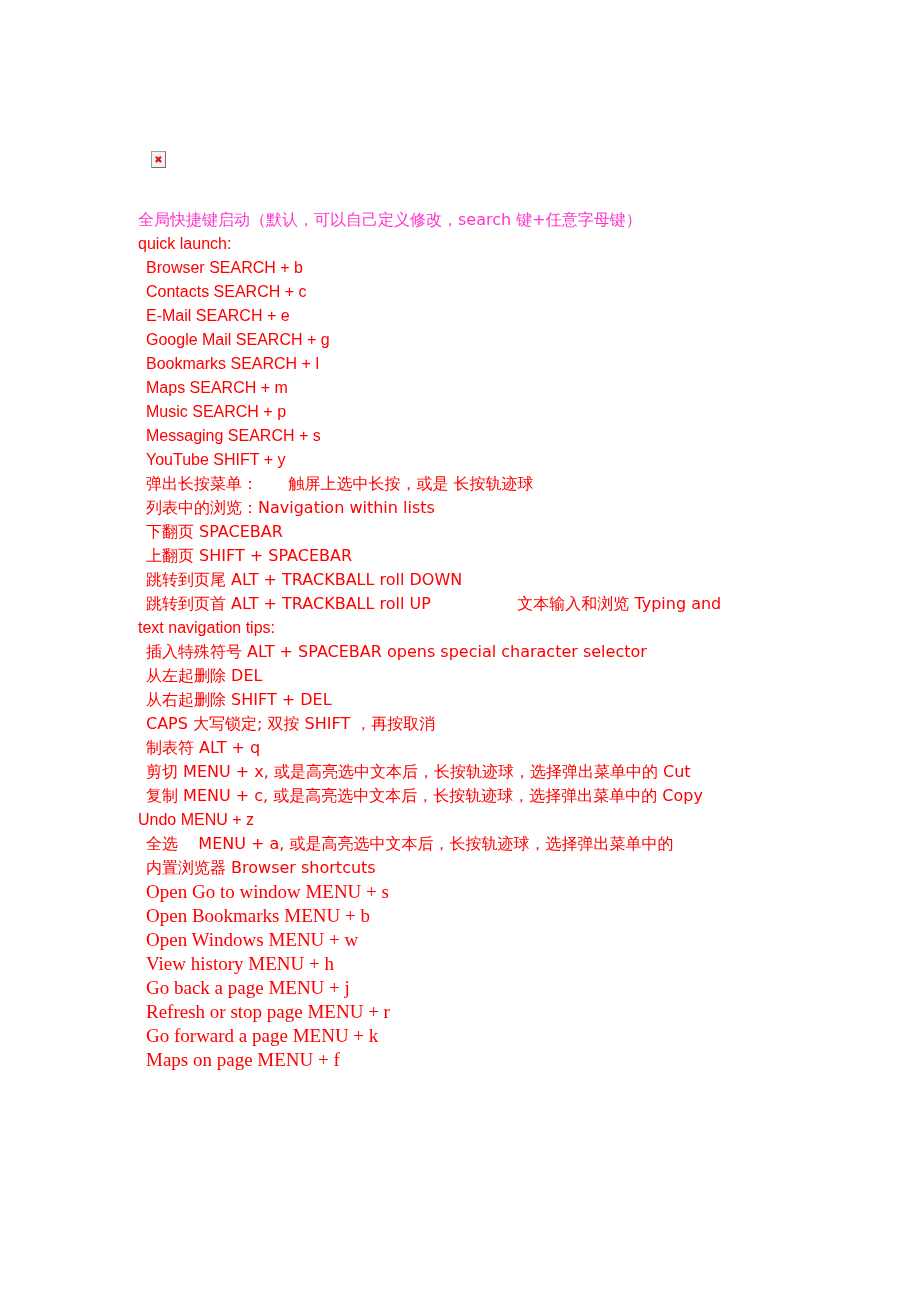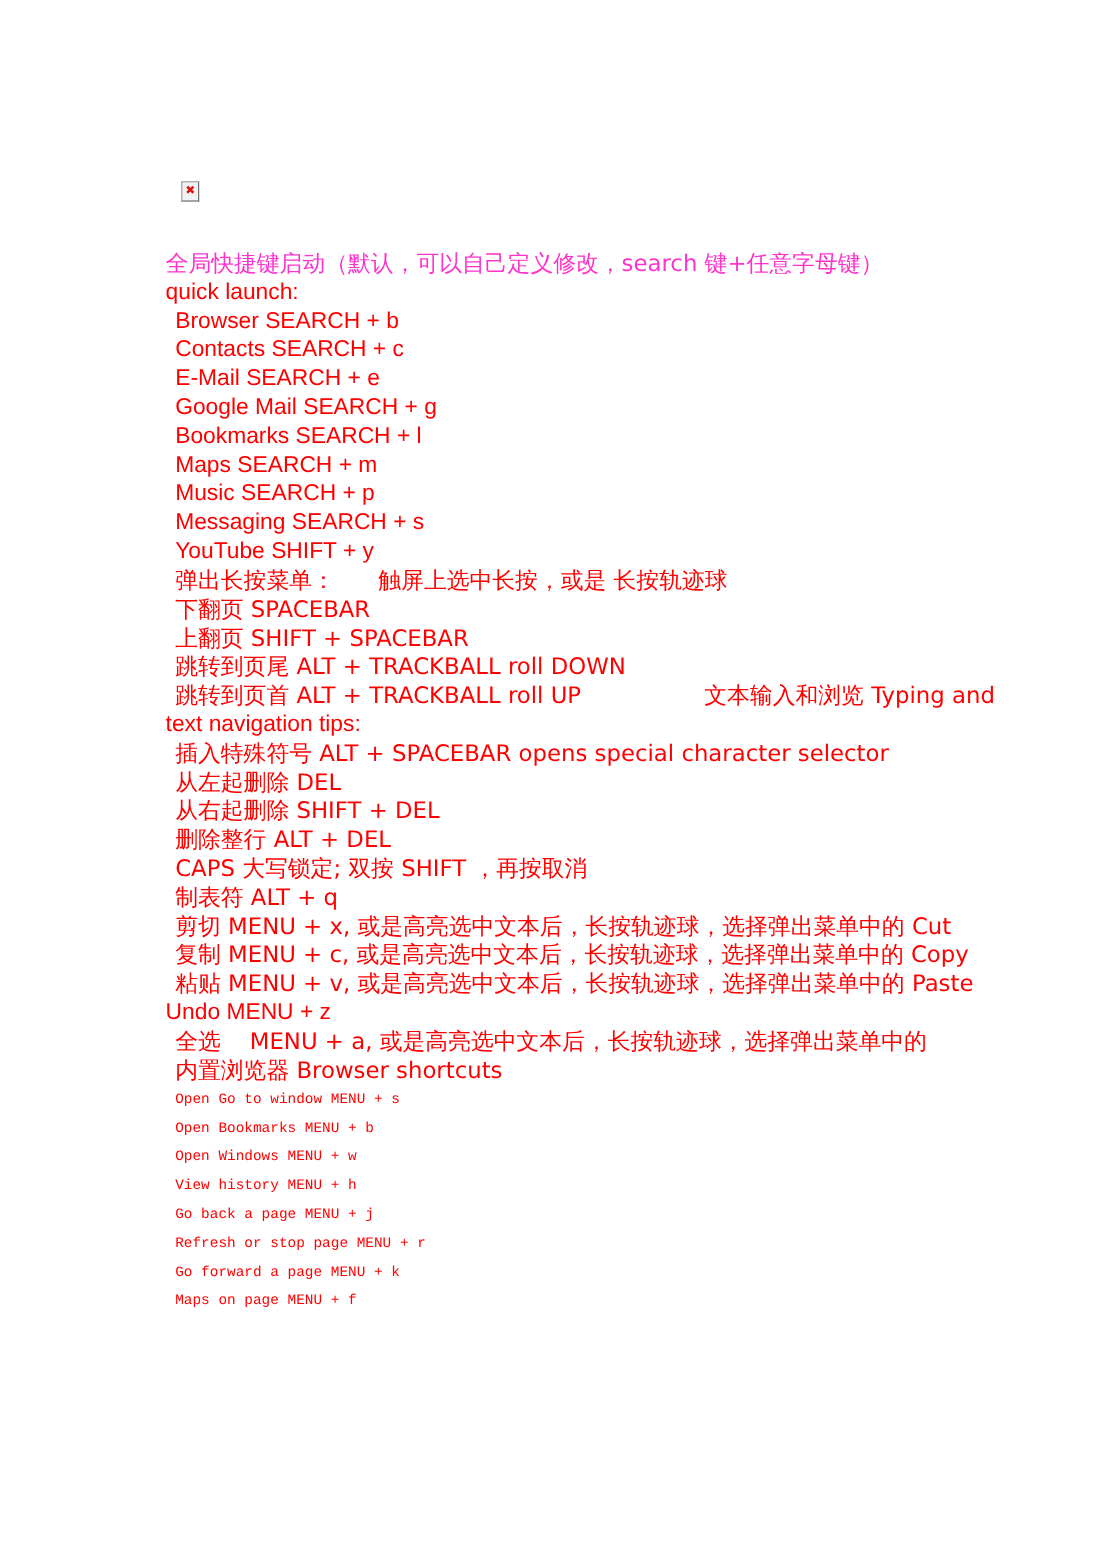--- a/index.html
+++ b/index.html
@@ -51,21 +51,21 @@
 
   
   .text-body {
     position: absolute;
     left: 138px;
     top: 208px;
     width: 700px;
   }
 
   .line {
-    font-size: 19px;
+    font-size: 16px;
     line-height: 24px;
     color: #ff0000;
     white-space: pre;
     font-family: "Liberation Sans", sans-serif;
     letter-spacing: 0px;
   }
 
   
   .line.cjk {
     font-family: "DejaVu Sans", "Liberation Sans", sans-serif;
@@ -74,22 +74,22 @@
   .line.indent {
     padding-left: 8px;
   }
 
   .line.magenta {
     color: #ff33cc;
   }
 
   
   .line.wide {
-    font-family: Liberation Mono, monospace;
-    font-size: 12px;
+    font-family: Liberation Serif, serif;
+    font-size: 19px;
     line-height: 24px;
   }
 </style>
 </head>
 <body>
 
 <div id="page">
 
   <div class="broken-image">
     <span class="x-glyph">✖</span>
@@ -105,37 +105,36 @@
     <div class="line indent">Contacts SEARCH + c</div>
     <div class="line indent">E-Mail SEARCH + e</div>
     <div class="line indent">Google Mail SEARCH + g</div>
     <div class="line indent">Bookmarks SEARCH + l</div>
     <div class="line indent">Maps SEARCH + m</div>
     <div class="line indent">Music SEARCH + p</div>
     <div class="line indent">Messaging SEARCH + s</div>
     <div class="line indent">YouTube SHIFT + y</div>
 
     <div class="line cjk indent">弹出长按菜单：      触屏上选中长按，或是 长按轨迹球</div>
+    <div class="line cjk indent">列表中的浏览：Navigation within lists</div>
 
     <div class="line cjk indent">下翻页 SPACEBAR</div>
     <div class="line cjk indent">上翻页 SHIFT + SPACEBAR</div>
     <div class="line cjk indent">跳转到页尾 ALT + TRACKBALL roll DOWN</div>
 
     <div class="line cjk indent">跳转到页首 ALT + TRACKBALL roll UP                 文本输入和浏览 Typing and</div>
     <div class="line">text navigation tips:</div>
 
     <div class="line cjk indent">插入特殊符号 ALT + SPACEBAR opens special character selector</div>
     <div class="line cjk indent">从左起删除 DEL</div>
     <div class="line cjk indent">从右起删除 SHIFT + DEL</div>
-    <div class="line cjk indent">删除整行 ALT + DEL</div>
     <div class="line cjk indent">CAPS 大写锁定; 双按 SHIFT ，再按取消</div>
     <div class="line cjk indent">制表符 ALT + q</div>
     <div class="line cjk indent">剪切 MENU + x, 或是高亮选中文本后，长按轨迹球，选择弹出菜单中的 Cut</div>
     <div class="line cjk indent">复制 MENU + c, 或是高亮选中文本后，长按轨迹球，选择弹出菜单中的 Copy</div>
-    <div class="line cjk indent">粘贴 MENU + v, 或是高亮选中文本后，长按轨迹球，选择弹出菜单中的 Paste</div>
 
     <div class="line">Undo MENU + z</div>
     <div class="line cjk indent">全选    MENU + a, 或是高亮选中文本后，长按轨迹球，选择弹出菜单中的</div>
     <div class="line cjk indent">内置浏览器 Browser shortcuts</div>
 
     <div class="line wide indent">Open Go to window MENU + s</div>
     <div class="line wide indent">Open Bookmarks MENU + b</div>
     <div class="line wide indent">Open Windows MENU + w</div>
     <div class="line wide indent">View history MENU + h</div>
     <div class="line wide indent">Go back a page MENU + j</div>

